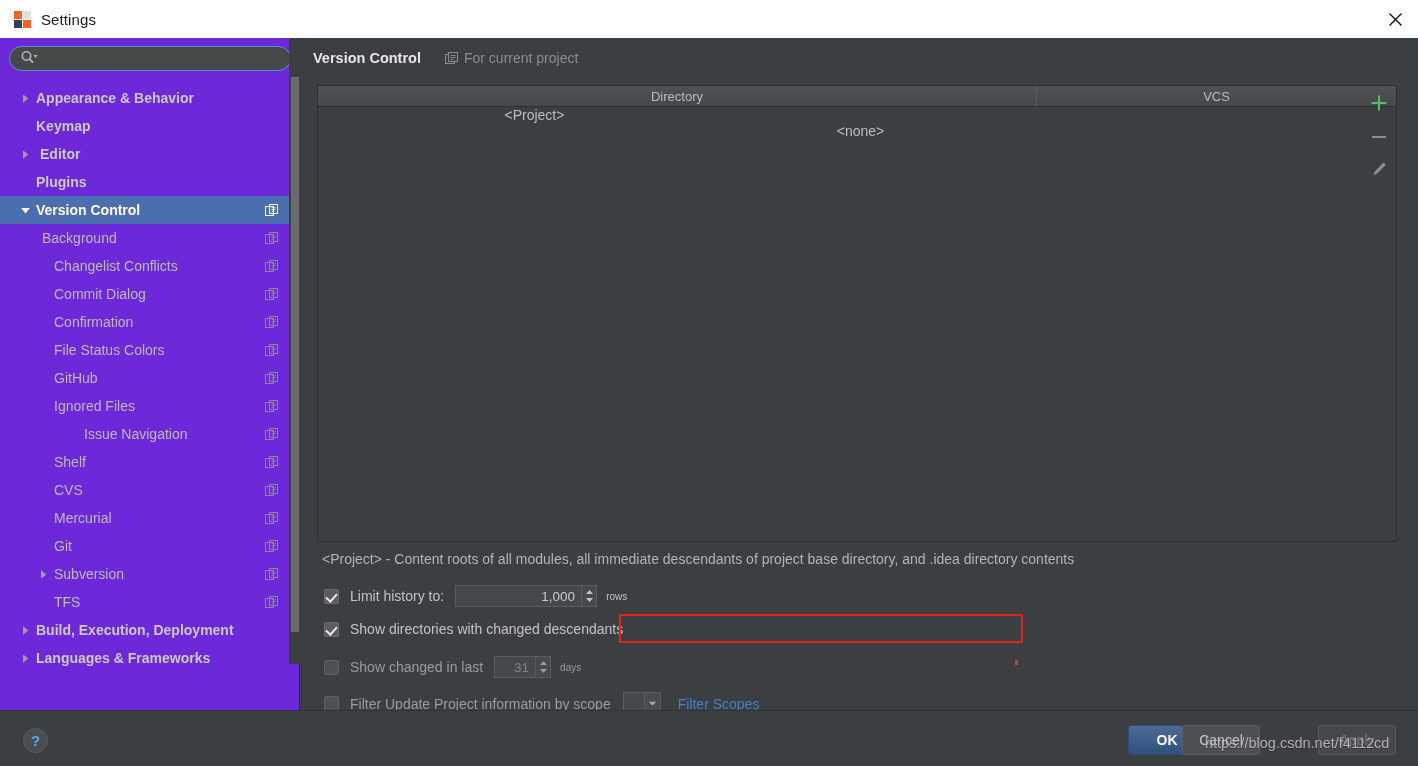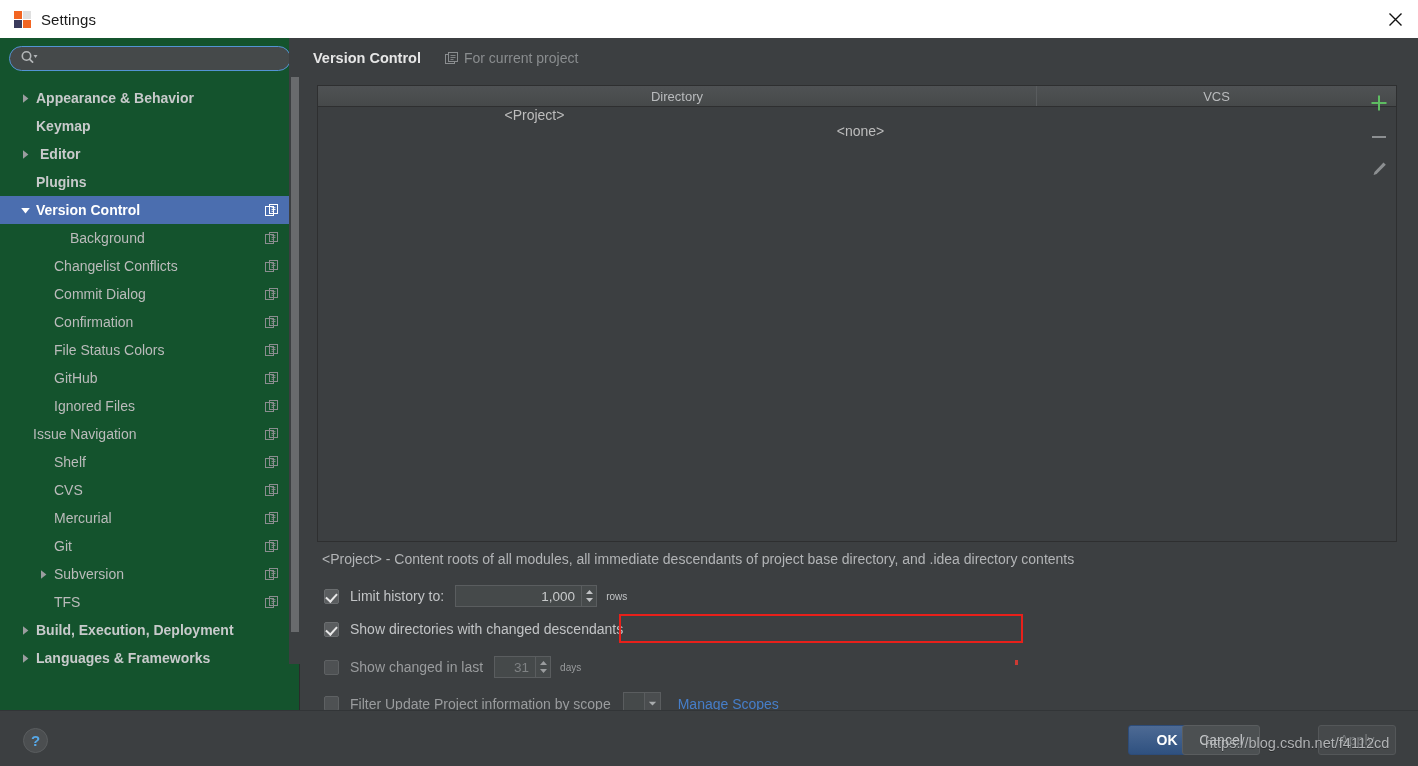--- a/index.html
+++ b/index.html
@@ -29,21 +29,21 @@
   }
   .close-btn {
     position: absolute; right: 0; top: 0; width: 46px; height: 38px;
     display: flex; align-items: center; justify-content: center; cursor: pointer;
   }
   .close-btn svg { display:block; }
 
   
   .sidebar {
     position: absolute; left: 0; top: 38px; width: 300px; height: 672px;
-    background: #14532d; border-right: 1px solid #2b2b2b;
+    background: #6d28d9; border-right: 1px solid #2b2b2b;
   }
   .search-wrap { position: absolute; left: 9px; top: 8px; width: 282px; height: 25px; }
   .search-field {
     width: 100%; height: 100%; background: #45494a;
     border: 1px solid #5394d4; border-radius: 13px;
     display: flex; align-items: center; padding-left: 10px;
   }
   .search-icon { flex: none; margin-right: 2px; }
   .search-input {
     flex: 1; background: transparent; border: none; outline: none;
@@ -285,21 +285,21 @@
           <span class="row-label" style="margin-left: 36px;">Version Control</span>
           <span class="proj-icon">
             <svg width="14" height="14" viewBox="0 0 14 14">
               <rect x="0.5" y="3.5" width="8" height="9" fill="none" stroke="#ffffff" stroke-width="1"></rect>
               <rect x="4.5" y="1.5" width="8" height="9" fill="none" stroke="#ffffff" stroke-width="1"></rect>
               <path d="M6.5 4.7 h4 M6.5 6.5 h4 M6.5 8.3 h2.6" stroke="#ffffff" stroke-width="0.9"></path>
             </svg>
           </span>
         </div>
         <div class="tree-row child">
-          <span class="row-label" style="margin-left: 70px;">Background</span>
+          <span class="row-label" style="margin-left: 42px;">Background</span>
           <span class="proj-icon">
             <svg width="14" height="14" viewBox="0 0 14 14">
               <rect x="0.5" y="3.5" width="8" height="9" fill="none" stroke="#8a8d8f" stroke-width="1"></rect>
               <rect x="4.5" y="1.5" width="8" height="9" fill="none" stroke="#8a8d8f" stroke-width="1"></rect>
               <path d="M6.5 4.7 h4 M6.5 6.5 h4 M6.5 8.3 h2.6" stroke="#8a8d8f" stroke-width="0.9"></path>
             </svg>
           </span>
         </div>
         <div class="tree-row child">
           <span class="row-label" style="margin-left: 54px;">Changelist Conflicts</span>
@@ -355,21 +355,21 @@
           <span class="row-label" style="margin-left: 54px;">Ignored Files</span>
           <span class="proj-icon">
             <svg width="14" height="14" viewBox="0 0 14 14">
               <rect x="0.5" y="3.5" width="8" height="9" fill="none" stroke="#8a8d8f" stroke-width="1"></rect>
               <rect x="4.5" y="1.5" width="8" height="9" fill="none" stroke="#8a8d8f" stroke-width="1"></rect>
               <path d="M6.5 4.7 h4 M6.5 6.5 h4 M6.5 8.3 h2.6" stroke="#8a8d8f" stroke-width="0.9"></path>
             </svg>
           </span>
         </div>
         <div class="tree-row child">
-          <span class="row-label" style="margin-left: 33px;">Issue Navigation</span>
+          <span class="row-label" style="margin-left: 84px;">Issue Navigation</span>
           <span class="proj-icon">
             <svg width="14" height="14" viewBox="0 0 14 14">
               <rect x="0.5" y="3.5" width="8" height="9" fill="none" stroke="#8a8d8f" stroke-width="1"></rect>
               <rect x="4.5" y="1.5" width="8" height="9" fill="none" stroke="#8a8d8f" stroke-width="1"></rect>
               <path d="M6.5 4.7 h4 M6.5 6.5 h4 M6.5 8.3 h2.6" stroke="#8a8d8f" stroke-width="0.9"></path>
             </svg>
           </span>
         </div>
         <div class="tree-row child">
           <span class="row-label" style="margin-left: 54px;">Shelf</span>
@@ -551,21 +551,21 @@
       <span class="cb off"></span>
       <span class="opt-label dim">Filter Update Project information by scope</span>
       <span class="scope-select">
         <span class="scope-val"></span>
         <span class="scope-arrow">
           <svg width="9" height="7" viewBox="0 0 9 7">
               <path d="M0.8 1.8 L4.5 5.4 L8.2 1.8 Z" fill="#a8abad"></path>
             </svg>
         </span>
       </span>
-      <span class="link">Manage Scopes</span>
+      <span class="link">Filter Scopes</span>
     </div>
 
   </div>
 
   <div class="bottom">
     <div class="help-btn">
       <span class="help-q">?</span>
     </div>
     <div class="btn primary" id="ok-button">OK</div>
     <div class="btn" id="cancel-button">Cancel</div>

